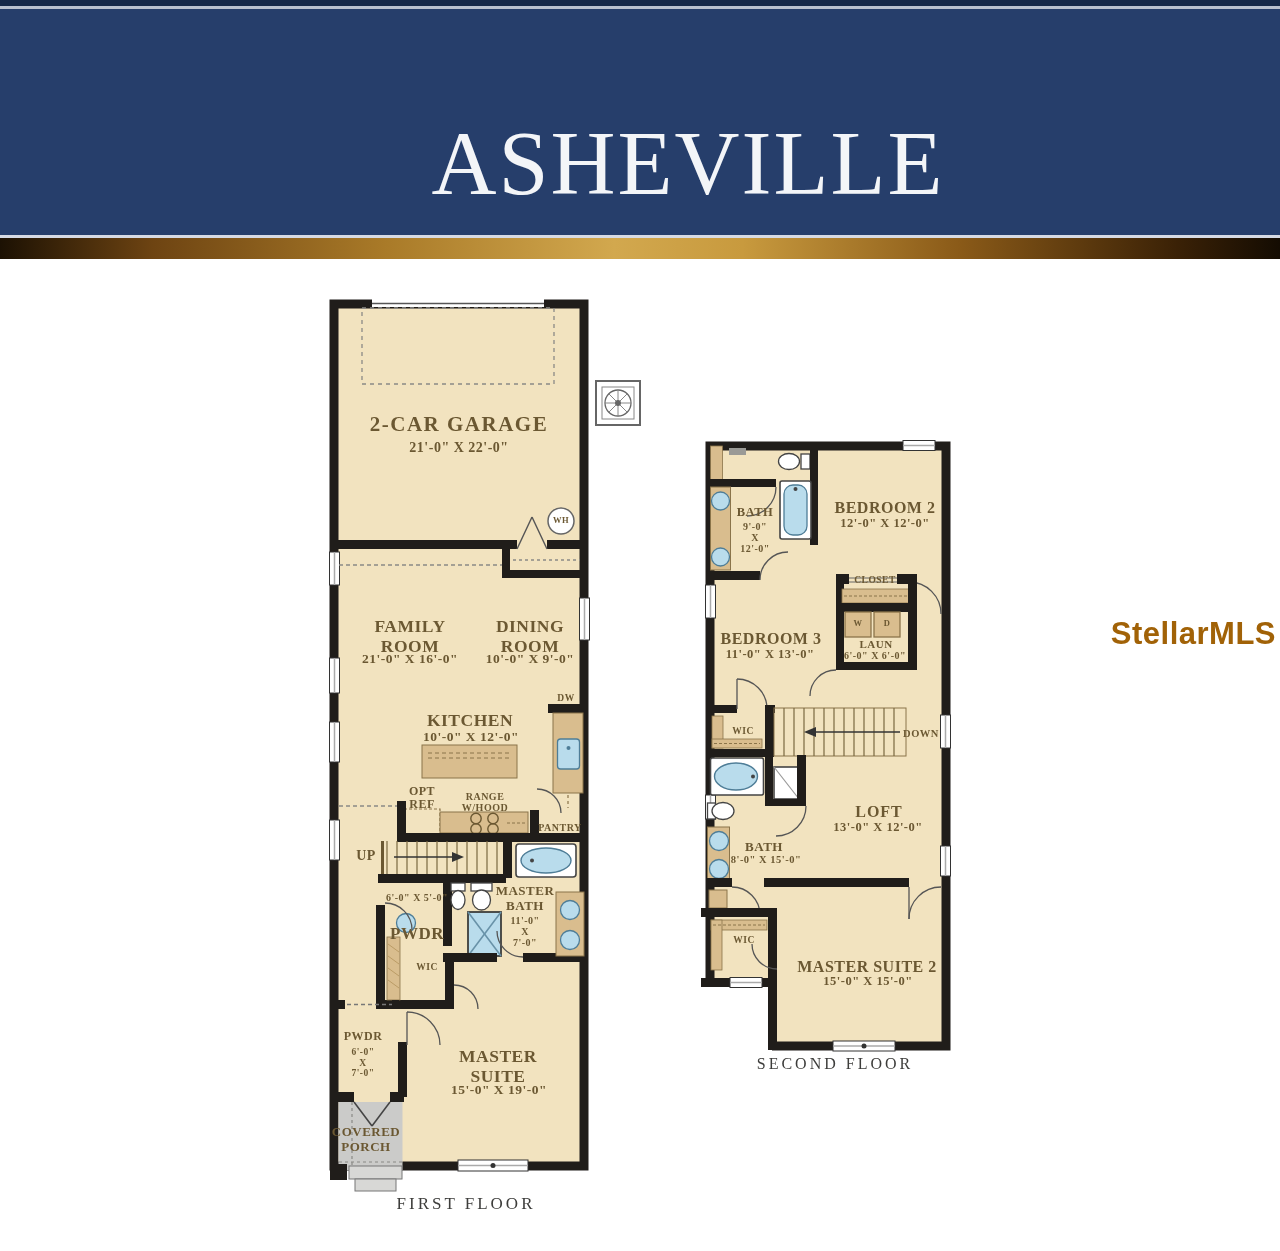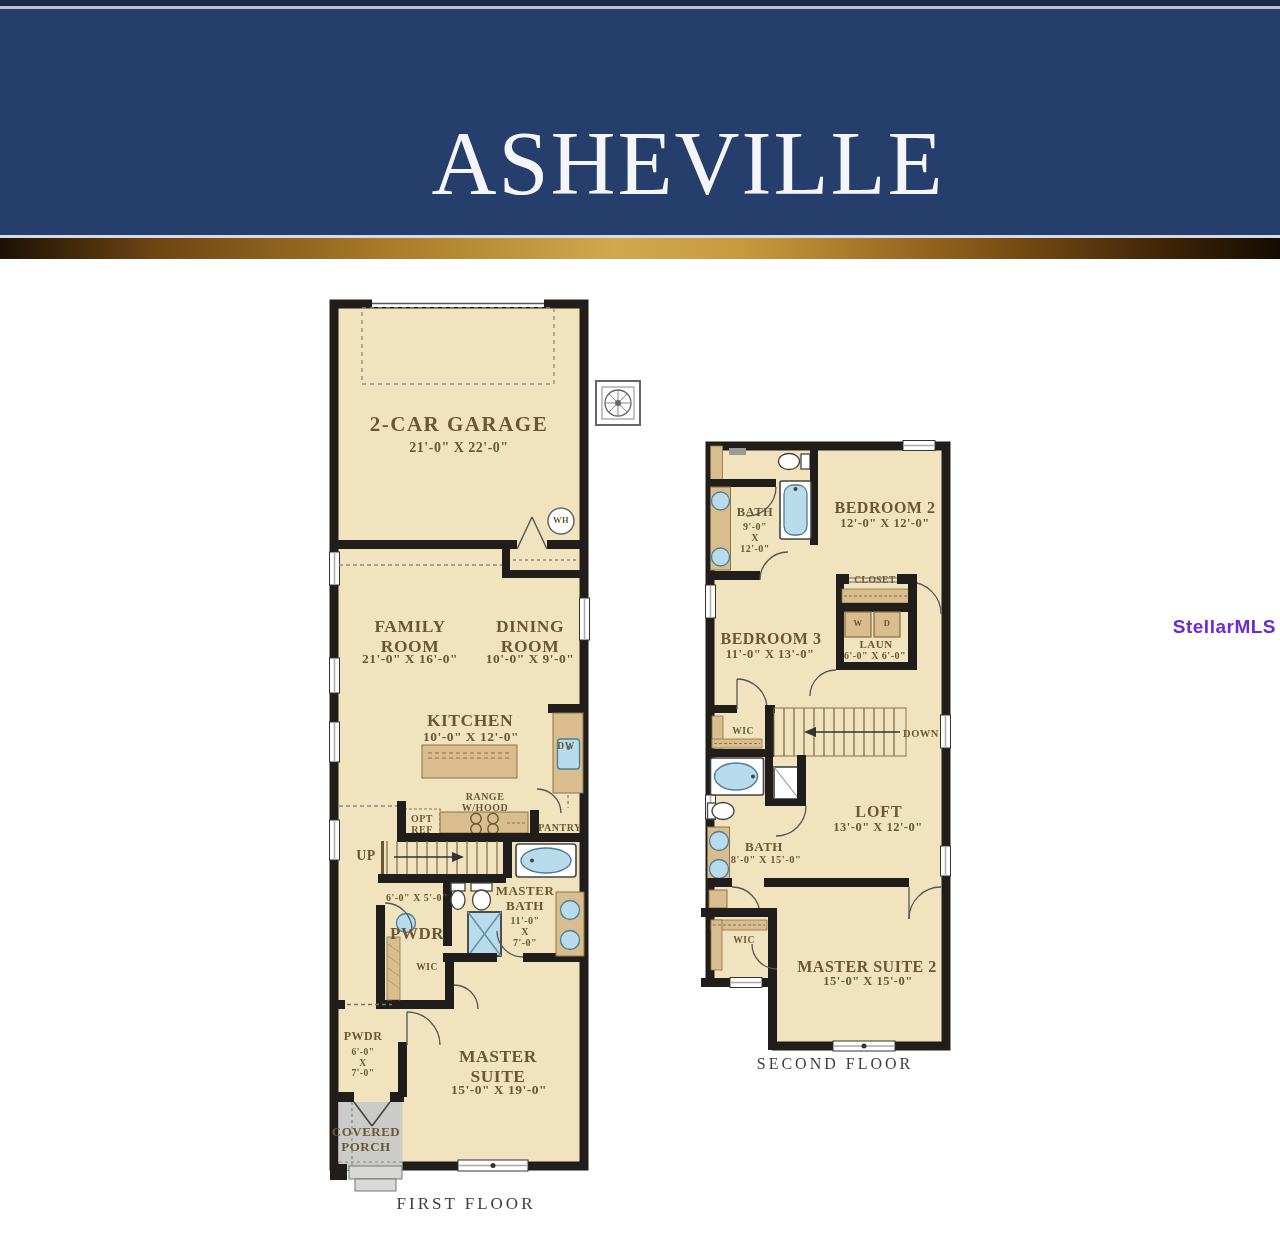--- a/index.html
+++ b/index.html
@@ -12,22 +12,22 @@
   .hdr-title{position:absolute;left:688px;top:163px;transform:translate(-50%,-50%);
              color:#f3f5f8;font-size:90px;letter-spacing:2px;font-weight:400;white-space:nowrap;}
   .hdr-sep{position:absolute;left:0;top:235px;width:1280px;height:3px;background:#d6dae4;}
   .hdr-gold{position:absolute;left:0;top:238px;width:1280px;height:21px;
             background:linear-gradient(to right,#1c1103,#6e4412 12%,#a97a28 30%,#d2a84e 48%,#c89a3e 58%,#8a5a18 75%,#3a2106 92%,#140c02);}
   
   .lbl{position:absolute;transform:translate(-50%,-50%);color:#6b5832;font-weight:700;
        text-align:center;white-space:pre-line;line-height:1.12;letter-spacing:.5px;}
   .cap{position:absolute;transform:translate(-50%,-50%);color:#3d3d3b;font-weight:400;
        letter-spacing:3px;white-space:nowrap;text-align:right;}
-  .wm{position:absolute;right:4px;top:616px;color:#6d28d9;font-family:"Liberation Sans",sans-serif;
-      font-weight:700;font-size:19px;letter-spacing:.5px;}
+  .wm{position:absolute;right:4px;top:616px;color:#a16207;font-family:"Liberation Sans",sans-serif;
+      font-weight:700;font-size:31px;letter-spacing:.5px;}
   svg{position:absolute;left:0;top:0;}
 </style>
 </head>
 <body>
 
 <div class="page">
 
   <div class="hdr-topstrip"></div>
   <div class="hdr-topline"></div>
   <div class="hdr-band"></div>
@@ -327,23 +327,23 @@
   <div class="lbl" style="left:459px;top:425px;font-size:21px;letter-spacing:1.5px">2-CAR GARAGE</div>
   <div class="lbl" style="left:459px;top:448px;font-size:14px">21'-0" X 22'-0"</div>
   <div class="lbl" style="left:410px;top:637px;font-size:17.5px">FAMILY
 ROOM</div>
   <div class="lbl" style="left:410px;top:659px;font-size:13.5px">21'-0" X 16'-0"</div>
   <div class="lbl" style="left:530px;top:637px;font-size:17.5px">DINING
 ROOM</div>
   <div class="lbl" style="left:530px;top:659px;font-size:13.5px">10'-0" X 9'-0"</div>
   <div class="lbl" style="left:470px;top:721px;font-size:17.5px">KITCHEN</div>
   <div class="lbl" style="left:471px;top:737px;font-size:13.5px">10'-0" X 12'-0"</div>
-  <div class="lbl" style="left:566px;top:746px;font-size:9.5px">DW</div>
+  <div class="lbl" style="left:566px;top:698px;font-size:9.5px">DW</div>
   <div class="lbl" style="left:561px;top:521px;font-size:8.5px">WH</div>
-  <div class="lbl" style="left:422px;top:824px;font-size:10px;line-height:1.05">OPT
+  <div class="lbl" style="left:422px;top:798px;font-size:12px;line-height:1.05">OPT
 REF</div>
   <div class="lbl" style="left:485px;top:802px;font-size:10px;line-height:1.05">RANGE
 W/HOOD</div>
   <div class="lbl" style="left:560px;top:828px;font-size:10px">PANTRY</div>
   <div class="lbl" style="left:366px;top:856px;font-size:14px">UP</div>
   <div class="lbl" style="left:417px;top:934px;font-size:17px">PWDR</div>
   <div class="lbl" style="left:417px;top:898px;font-size:10px">6'-0" X 5'-0"</div>
   <div class="lbl" style="left:525px;top:899px;font-size:13px">MASTER
 BATH</div>
   <div class="lbl" style="left:525px;top:932px;font-size:10px">11'-0"

